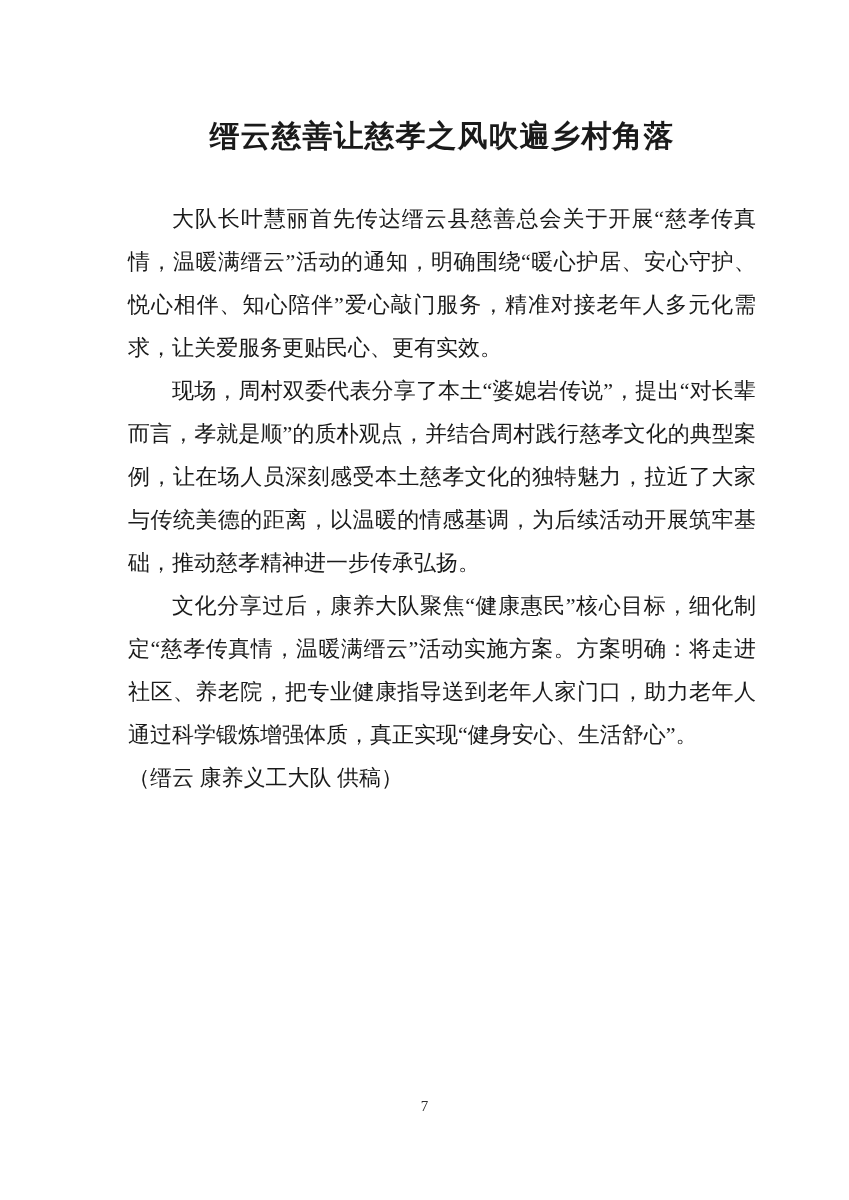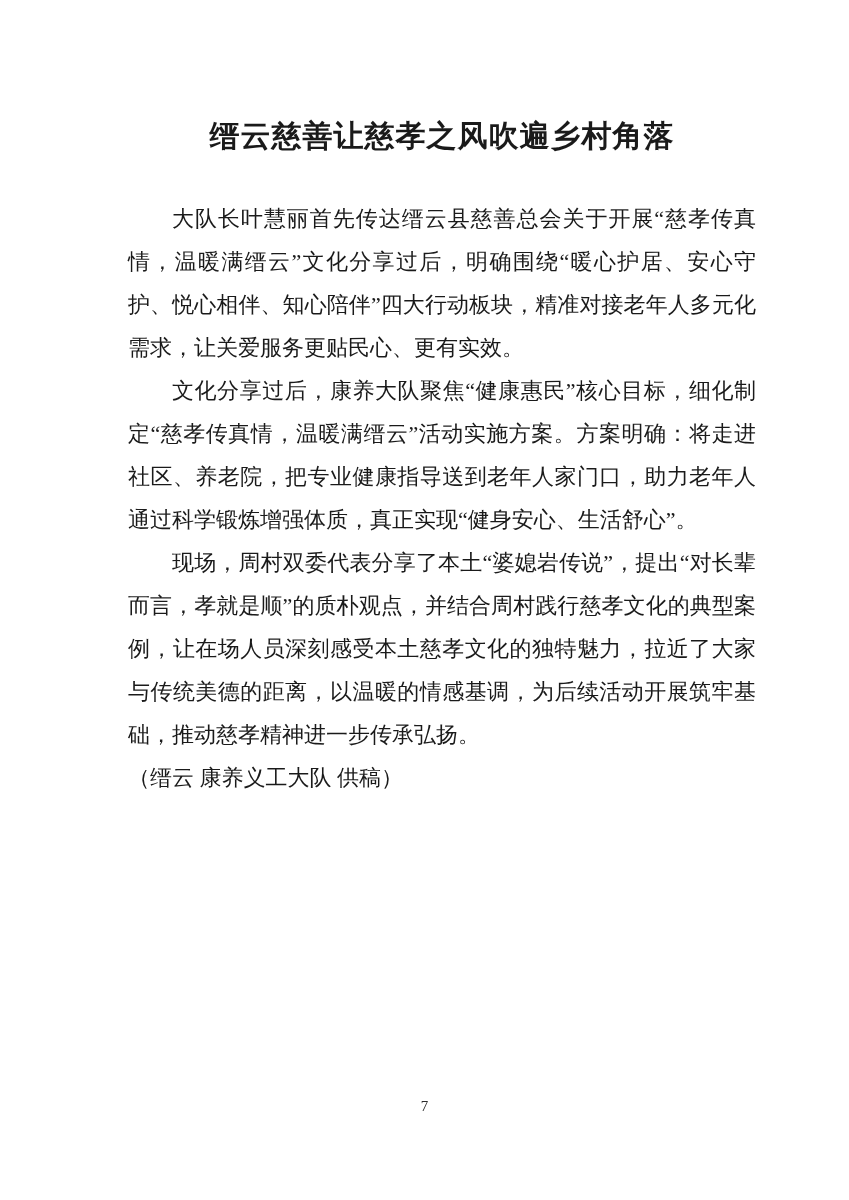--- a/index.html
+++ b/index.html
@@ -57,20 +57,20 @@
       color: #2a2a2a;
     }
   </style>
 </head>
 <body>
 
 <div class="page">
   <div class="content">
     <h1 class="doc-title">缙云慈善让慈孝之风吹遍乡村角落</h1>
     <div class="doc-body">
-      <p>大队长叶慧丽首先传达缙云县慈善总会关于开展“慈孝传真情，温暖满缙云”文化分享过后，明确围绕“暖心护居、安心守护、悦心相伴、知心陪伴”四大行动板块，精准对接老年人多元化需求，让关爱服务更贴民心、更有实效。</p>
+      <p>大队长叶慧丽首先传达缙云县慈善总会关于开展“慈孝传真情，温暖满缙云”活动的通知，明确围绕“暖心护居、安心守护、悦心相伴、知心陪伴”爱心敲门服务，精准对接老年人多元化需求，让关爱服务更贴民心、更有实效。</p>
+      <p>现场，周村双委代表分享了本土“婆媳岩传说”，提出“对长辈而言，孝就是顺”的质朴观点，并结合周村践行慈孝文化的典型案例，让在场人员深刻感受本土慈孝文化的独特魅力，拉近了大家与传统美德的距离，以温暖的情感基调，为后续活动开展筑牢基础，推动慈孝精神进一步传承弘扬。</p>
       <p>文化分享过后，康养大队聚焦“健康惠民”核心目标，细化制定“慈孝传真情，温暖满缙云”活动实施方案。方案明确：将走进社区、养老院，把专业健康指导送到老年人家门口，助力老年人通过科学锻炼增强体质，真正实现“健身安心、生活舒心”。</p>
-      <p>现场，周村双委代表分享了本土“婆媳岩传说”，提出“对长辈而言，孝就是顺”的质朴观点，并结合周村践行慈孝文化的典型案例，让在场人员深刻感受本土慈孝文化的独特魅力，拉近了大家与传统美德的距离，以温暖的情感基调，为后续活动开展筑牢基础，推动慈孝精神进一步传承弘扬。</p>
     </div>
     <div class="byline">（缙云  康养义工大队  供稿）</div>
   </div>
   <div class="page-number">7</div>
 </div>
 
 </body></html>

